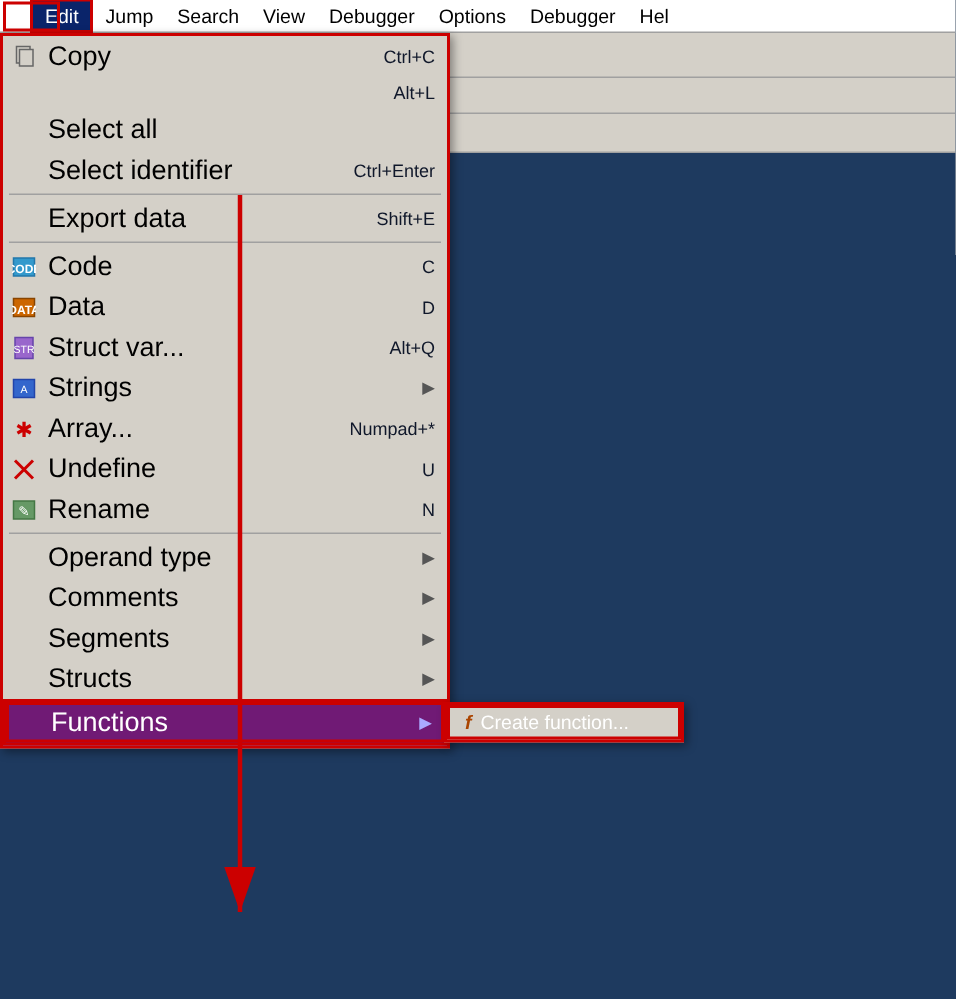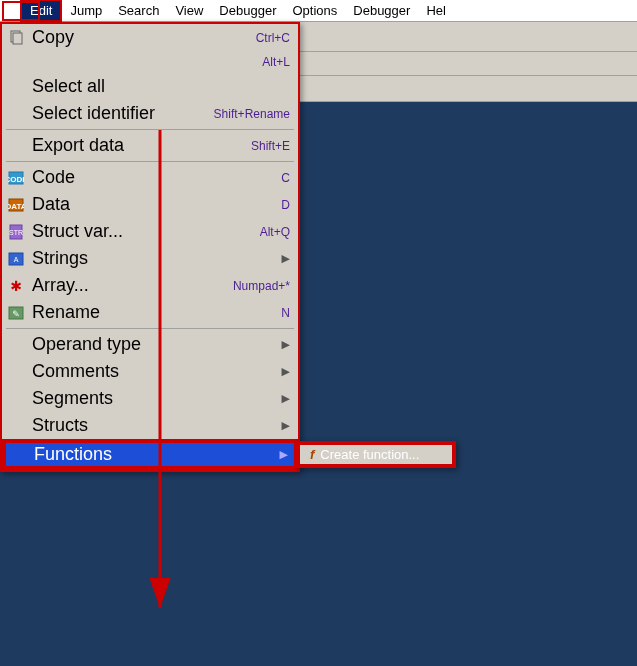--- a/index.html
+++ b/index.html
@@ -172,30 +172,30 @@
     .menu-item {
       display: flex;
       align-items: center;
       padding: 3px 8px 3px 30px;
       cursor: pointer;
       min-height: 22px;
       position: relative;
       gap: 4px;
     }
     .menu-item.active-item {
-      background: #1d4ed8;
+      background: #701a75;
       color: white;
       border: 2px solid #cc0000;
     }
     .menu-item-label {
       flex: 1;
       font-size: 18px;
     }
     .menu-item-shortcut {
-      color: #4c1d95;
+      color: #0f172a;
       font-size: 12px;
       margin-left: auto;
     }
     .menu-item-arrow {
       font-size: 11px;
       color: #555;
       margin-left: 4px;
     }
     .menu-separator {
       height: 1px;
@@ -444,21 +444,21 @@
     <div class="menu-item">
       <span class="menu-item-shortcut">Alt+L</span>
     </div>
 
     <div class="menu-item">
       <span class="menu-item-label">Select all</span>
     </div>
 
     <div class="menu-item">
       <span class="menu-item-label">Select identifier</span>
-      <span class="menu-item-shortcut">Shift+Rename</span>
+      <span class="menu-item-shortcut">Ctrl+Enter</span>
     </div>
     <div class="menu-separator"></div>
 
     <div class="menu-item">
       <span class="menu-item-label">Export data</span>
       <span class="menu-item-shortcut">Shift+E</span>
     </div>
     <div class="menu-separator"></div>
 
     <div class="menu-item">
@@ -508,20 +508,30 @@
     <div class="menu-item">
       <div class="menu-item-icon">
         <svg width="16" height="16" viewBox="0 0 16 16">
             <text x="8" y="13" text-anchor="middle" font-size="14" fill="#cc0000">✱</text>
           </svg>
       </div>
       <span class="menu-item-label">Array...</span>
       <span class="menu-item-shortcut">Numpad+*</span>
     </div>
 
+    <div class="menu-item">
+      <div class="menu-item-icon">
+        <svg width="16" height="16" viewBox="0 0 16 16">
+            <line x1="2" y1="2" x2="14" y2="14" stroke="#cc0000" stroke-width="2"></line>
+            <line x1="14" y1="2" x2="2" y2="14" stroke="#cc0000" stroke-width="2"></line>
+          </svg>
+      </div>
+      <span class="menu-item-label">Undefine</span>
+      <span class="menu-item-shortcut">U</span>
+    </div>
 
     <div class="menu-item">
       <div class="menu-item-icon">
         <svg width="16" height="16" viewBox="0 0 16 16">
             <rect x="1" y="2" width="14" height="12" fill="#669966" stroke="#447744" stroke-width="1"></rect>
             <text x="8" y="12" text-anchor="middle" font-size="9" fill="white">✎</text>
           </svg>
       </div>
       <span class="menu-item-label">Rename</span>
       <span class="menu-item-shortcut">N</span>

